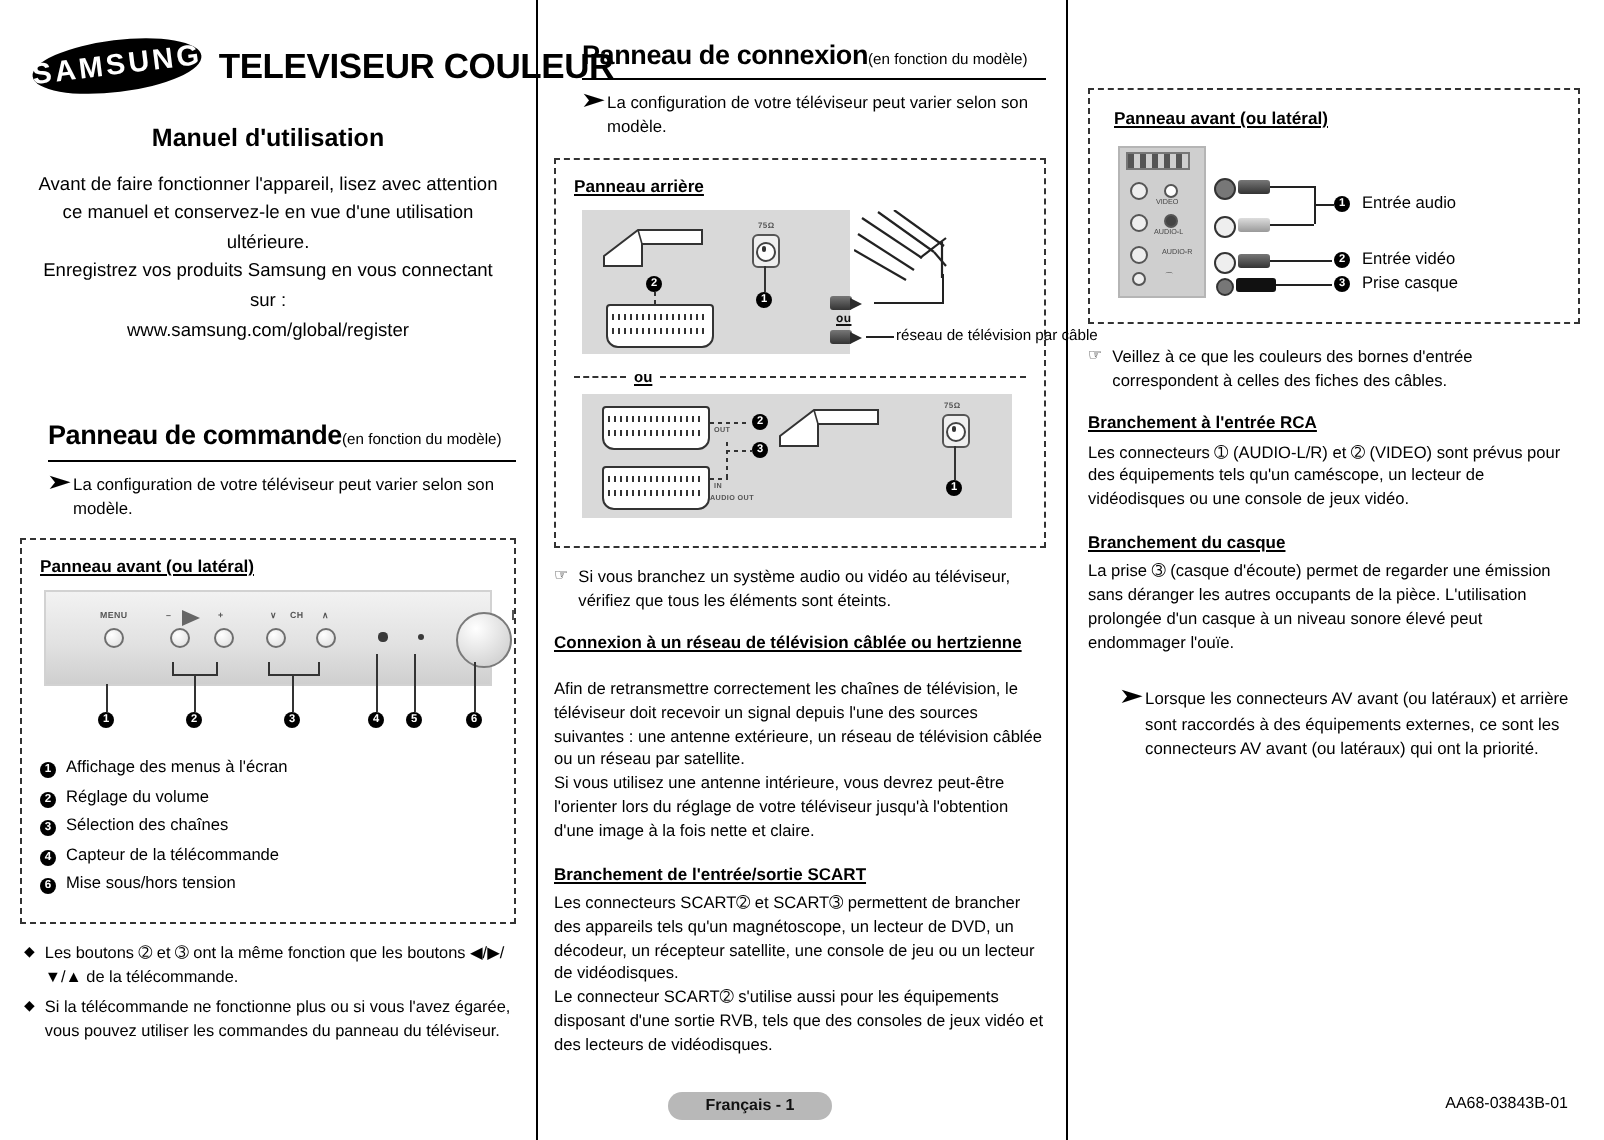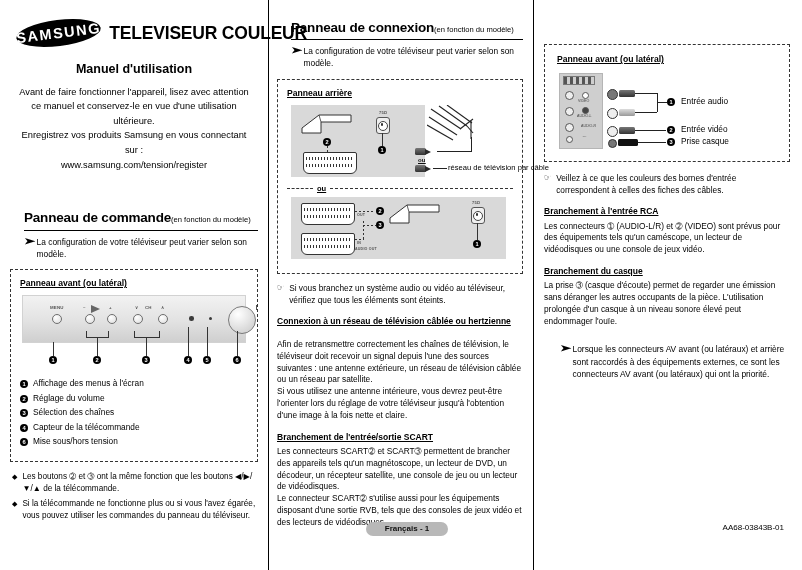--- a/index.html
+++ b/index.html
@@ -345,23 +345,22 @@
   .jack-label {
     position: absolute;
     font-size: 8.3px;
     white-space: nowrap;
   }
 
   
   .footer {
     position: absolute;
     left: 0; right: 0;
-    bottom: 32px;
+    bottom: 8px;
     height: 16px;
-    margin-left: 32px;
   }
   .page-pill {
     position: absolute;
     left: 334px;
     top: 0;
     width: 82px;
     height: 14px;
     border-radius: 7px;
     background: #b8b8b8;
     color: #111;
@@ -389,21 +388,21 @@
     <div class="masthead">
       <div class="samsung-logo">
         <span>SAMSUNG</span>
       </div>
       <div class="masthead-title">TELEVISEUR COULEUR</div>
     </div>
 
     <div class="manual-title">Manuel d'utilisation</div>
     <div class="intro-p">Avant de faire fonctionner l'appareil, lisez avec attention ce manuel et conservez-le en vue d'une utilisation ultérieure.</div>
     <div class="intro-p intro-p2">Enregistrez vos produits Samsung en vous connectant sur :</div>
-    <div class="intro-p" style="margin-top:1px">www.samsung.com/tension/register</div>
+    <div class="intro-p" style="margin-top:1px">www.samsung.com/global/register</div>
 
     <div style="height:34px"></div>
 
     <div class="sec-head-wrap">
       <div class="sec-bar"></div>
       <div class="sec-head-body">
         <div class="sec-title">
           <span>Panneau de commande</span><span class="sub">(en fonction du modèle)</span>
         </div>
         <div class="sec-rule"></div>

